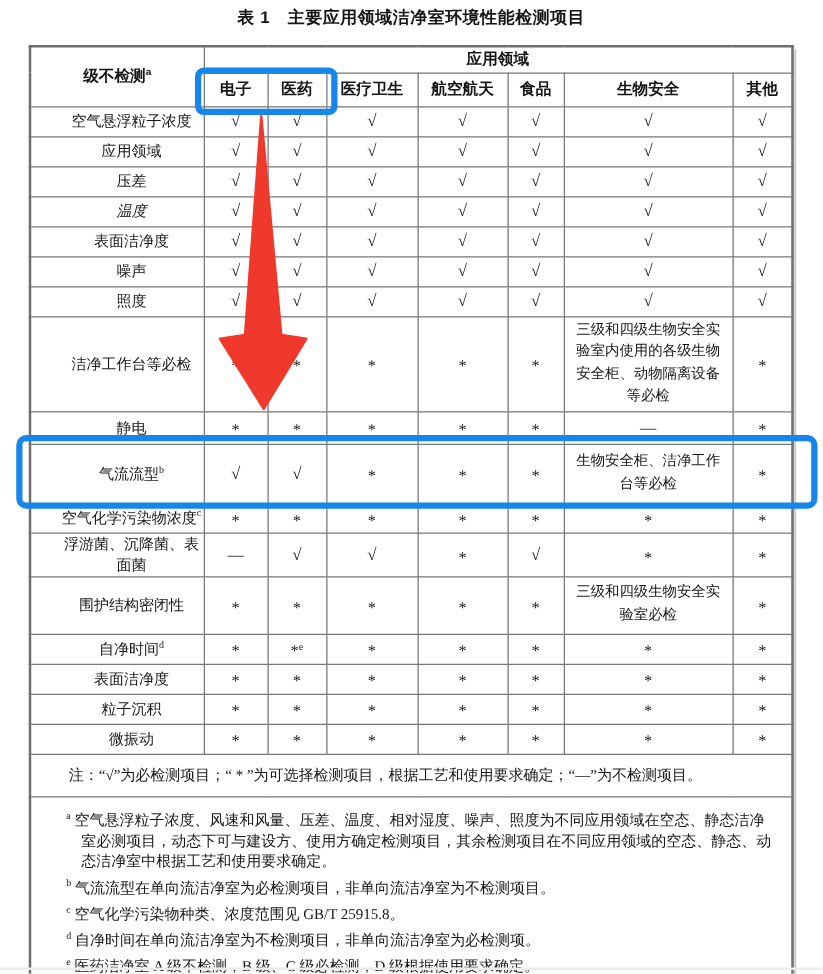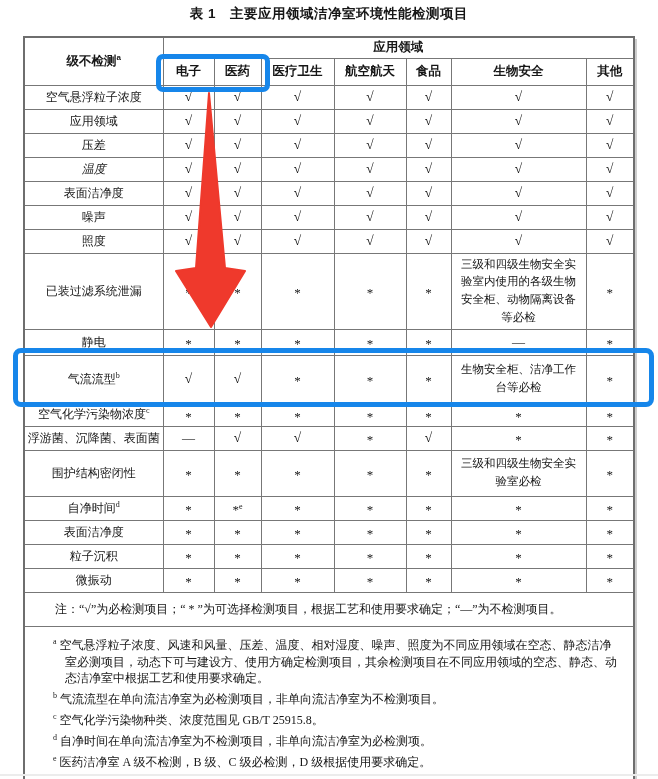--- a/index.html
+++ b/index.html
@@ -23,21 +23,21 @@
     border:1px solid #777;(border)
     border:1px solid #777;
     text-align:center;vertical-align:middle;padding:0;overflow:hidden;
   }
   thead th{
     font-family:"Liberation Sans","DejaVu Sans",sans-serif;
     font-size:12.5px;font-weight:bold;
   }
   tr.group-row{height:21px;}
   tr.cols-row{height:27px;}
-  td.label{font-size:12px;}
+  td.label{font-size:12px;padding-left:23px;}
   td.check{font-size:13.5px;}
   td.star{font-size:13px;padding-top:4px;}
   td.dash{font-size:13px;}
   td.ltext{font-size:11.5px;line-height:1.55;padding:2px 5px;}
   sup{font-size:8px;line-height:0;}
   tr.note-row td{
     height:25px;text-align:left;font-size:12px;padding:4px 20px 4px 30px;
   }
   tr.fn-row td{
     text-align:left;font-size:12px;line-height:1.4;
@@ -151,21 +151,21 @@
           <td class="label">照度</td>
           <td class="check">√</td>
           <td class="check">√</td>
           <td class="check">√</td>
           <td class="check">√</td>
           <td class="check">√</td>
           <td class="check">√</td>
           <td class="check">√</td>
         </tr>
         <tr style="height: 74px;">
-          <td class="label">已装过滤系统泄漏</td>
+          <td class="label">洁净工作台等必检</td>
           <td class="star">*</td>
           <td class="star">*</td>
           <td class="star">*</td>
           <td class="star">*</td>
           <td class="star">*</td>
           <td class="ltext">三级和四级生物安全实验室内使用的各级生物安全柜、动物隔离设备等必检</td>
           <td class="star">*</td>
         </tr>
         <tr style="height: 26px;">
           <td class="label">静电</td>

